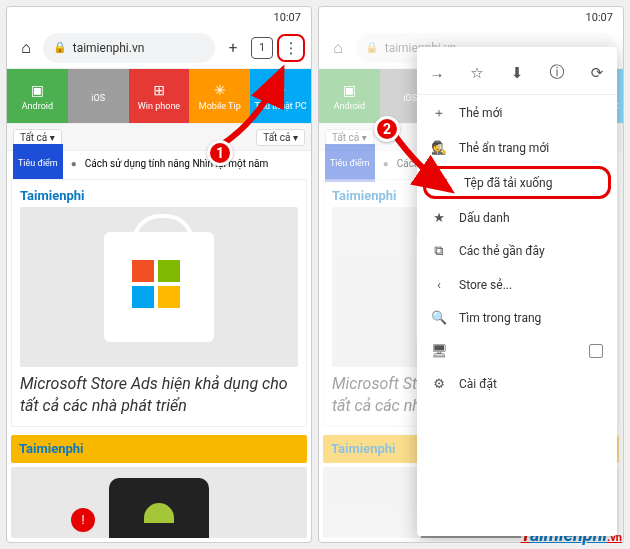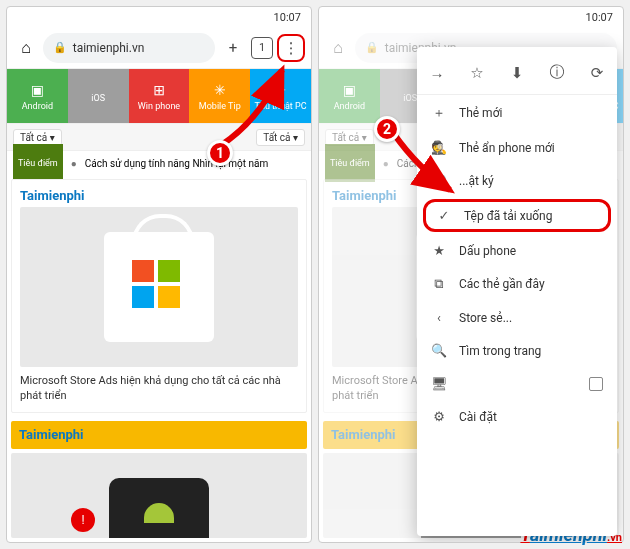--- a/index.html
+++ b/index.html
@@ -12,30 +12,30 @@
   .url-pill { flex: 1; background: #f1f3f4; border-radius: 18px; height: 30px; display: flex; align-items: center; padding: 0 10px; font-size: 12px; color: #333; gap: 6px; }
   .lock-icon { font-size: 11px; color: #555; }
   .bar-btn { width: 28px; height: 28px; display: flex; align-items: center; justify-content: center; font-size: 15px; color: #444; border-radius: 4px; }
   .more-btn { border: 2px solid #e60000; border-radius: 8px; }
   .cat-row { display: flex; height: 54px; }
   .cat { flex: 1; display: flex; flex-direction: column; align-items: center; justify-content: center; color: #fff; font-size: 9px; gap: 3px; position: relative; }
   .cat .ic { font-size: 14px; }
   .filter-bar { height: 28px; background: #f6f6f6; border-top: 1px solid #eee; border-bottom: 1px solid #eee; display: flex; align-items: center; padding: 0 6px; font-size: 10px; gap: 10px; color: #333; }
   .pill { background: #fff; border: 1px solid #ddd; border-radius: 3px; padding: 2px 6px; }
   .news { height: 24px; display: flex; align-items: center; padding: 0 6px; font-size: 10px; gap: 8px; background: #fff; }
-  .tag { background: #4d7c0f; color: #fff; padding: 14px 5px; border-radius: 0; font-size: 9px; }
+  .tag { background: #1d4ed8; color: #fff; padding: 14px 5px; border-radius: 0; font-size: 9px; }
   .article { padding: 8px; background: #fff; border: 1px solid #eee; margin: 4px; border-radius: 2px; }
   .brand { color: #0a78c2; font-weight: bold; font-size: 13px; margin-bottom: 4px; }
   .bag-area { height: 160px; background: #e8e8e8; display: flex; align-items: center; justify-content: center; margin-bottom: 6px; border-radius: 2px; }
   .bag { width: 110px; height: 110px; background: #fff; border-radius: 6px; position: relative; }
   .bag::before { content:''; position:absolute; top:-18px; left:28px; width:54px; height:28px; border:4px solid #fff; border-bottom:none; border-radius: 28px 28px 0 0; }
   .win-logo { position: absolute; top: 28px; left: 28px; display: grid; grid-template-columns: 22px 22px; grid-template-rows: 22px 22px; gap: 4px; }
   .win-logo span:nth-child(1){background:#f25022;} .win-logo span:nth-child(2){background:#7fba00;}
   .win-logo span:nth-child(3){background:#00a4ef;} .win-logo span:nth-child(4){background:#ffb900;}
-  .article-title { font-size: 11px; color: #333; line-height: 1.4; }
+  .article-title { font-size: 16px; color: #333; line-height: 1.4; font-style: italic; }
   .yellow-band { height: 28px; background: #f8b800; margin: 4px; display: flex; align-items: center; padding: 0 8px; color: #0a78c2; font-weight: bold; font-size: 13px; border-radius: 2px; }
   .phone-img { flex: 1; background: #e8e8e8; margin: 0 4px 4px 4px; position: relative; overflow: hidden; border-radius: 2px; }
   .mock-phone { position: absolute; left: 50%; transform: translateX(-50%); bottom: -10px; width: 100px; height: 70px; background: #222; border-radius: 10px 10px 0 0; display: flex; align-items: center; justify-content: center; }
   .android-head { width: 30px; height: 20px; background: #a4c639; border-radius: 15px 15px 0 0; }
   .alert-ic { position:absolute; left: 60px; bottom: 6px; width: 24px; height: 24px; background: #e60000; border-radius: 50%; display:flex; align-items:center; justify-content:center; color:#fff; font-size:12px;}
   
   .menu { position: absolute; top: 40px; right: 6px; bottom: 6px; width: 200px; background: #fff; border-radius: 4px; box-shadow: 0 4px 18px rgba(0,0,0,.25); display: flex; flex-direction: column; padding: 4px 0; z-index: 10; }
   .menu-top { display: flex; justify-content: space-around; align-items: center; height: 44px; border-bottom: 1px solid #eee; }
   .menu-top .tbtn { width: 30px; height: 30px; display:flex; align-items:center; justify-content:center; color:#555; font-size:15px; }
   .menu-item { display:flex; align-items:center; gap: 12px; padding: 9px 14px; font-size: 12px; color: #333; }
@@ -198,33 +198,29 @@
         <div class="tbtn">ⓘ</div>
         <div class="tbtn">⟳</div>
       </div>
       <div id="menu-list">
           <div class="menu-item">
             <span class="mic">＋</span>
             <span>Thẻ mới</span>
           </div>
           <div class="menu-item">
             <span class="mic">🕵</span>
-            <span>Thẻ ẩn phone mới</span>
-          </div>
-          <div class="menu-item">
-            <span class="mic">🕘</span>
-            <span>...ật ký</span>
+            <span>Thẻ ẩn trang mới</span>
           </div>
           <div class="menu-item hl">
             <span class="mic">✓</span>
             <span>Tệp đã tải xuống</span>
           </div>
           <div class="menu-item">
             <span class="mic">★</span>
-            <span>Dấu phone</span>
+            <span>Dấu danh</span>
           </div>
           <div class="menu-item">
             <span class="mic">⧉</span>
             <span>Các thẻ gần đây</span>
           </div>
           <div class="menu-item">
             <span class="mic">‹</span>
             <span>Store sẻ...</span>
           </div>
           <div class="menu-item">

